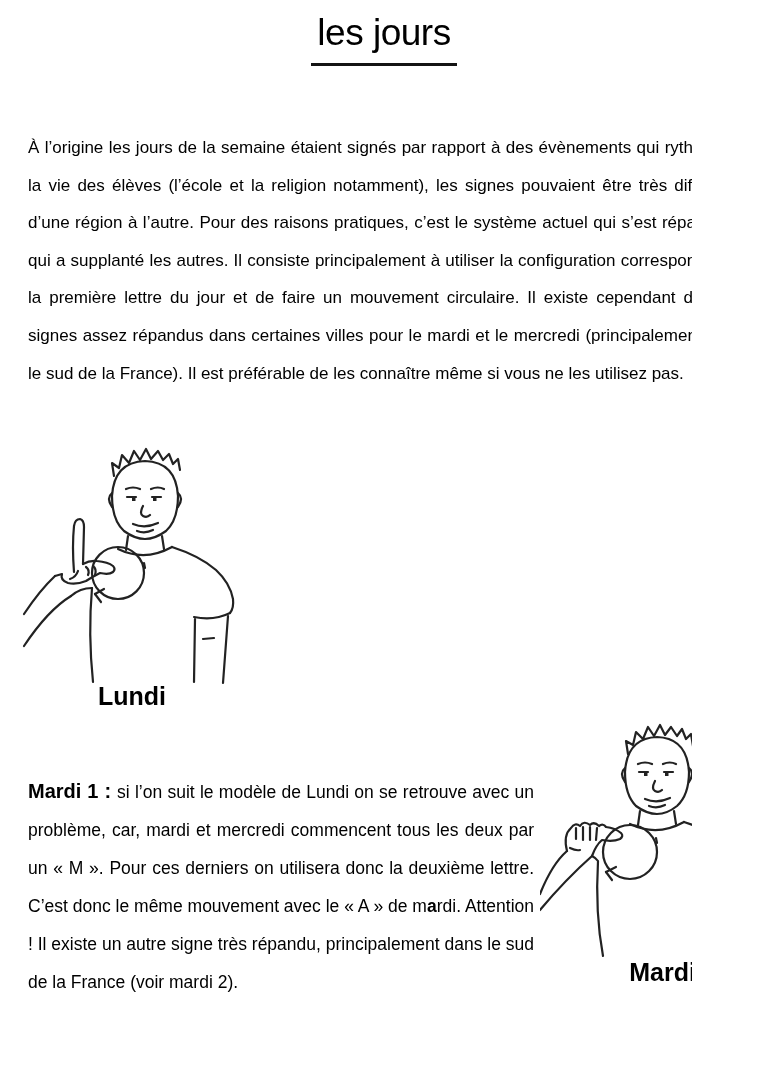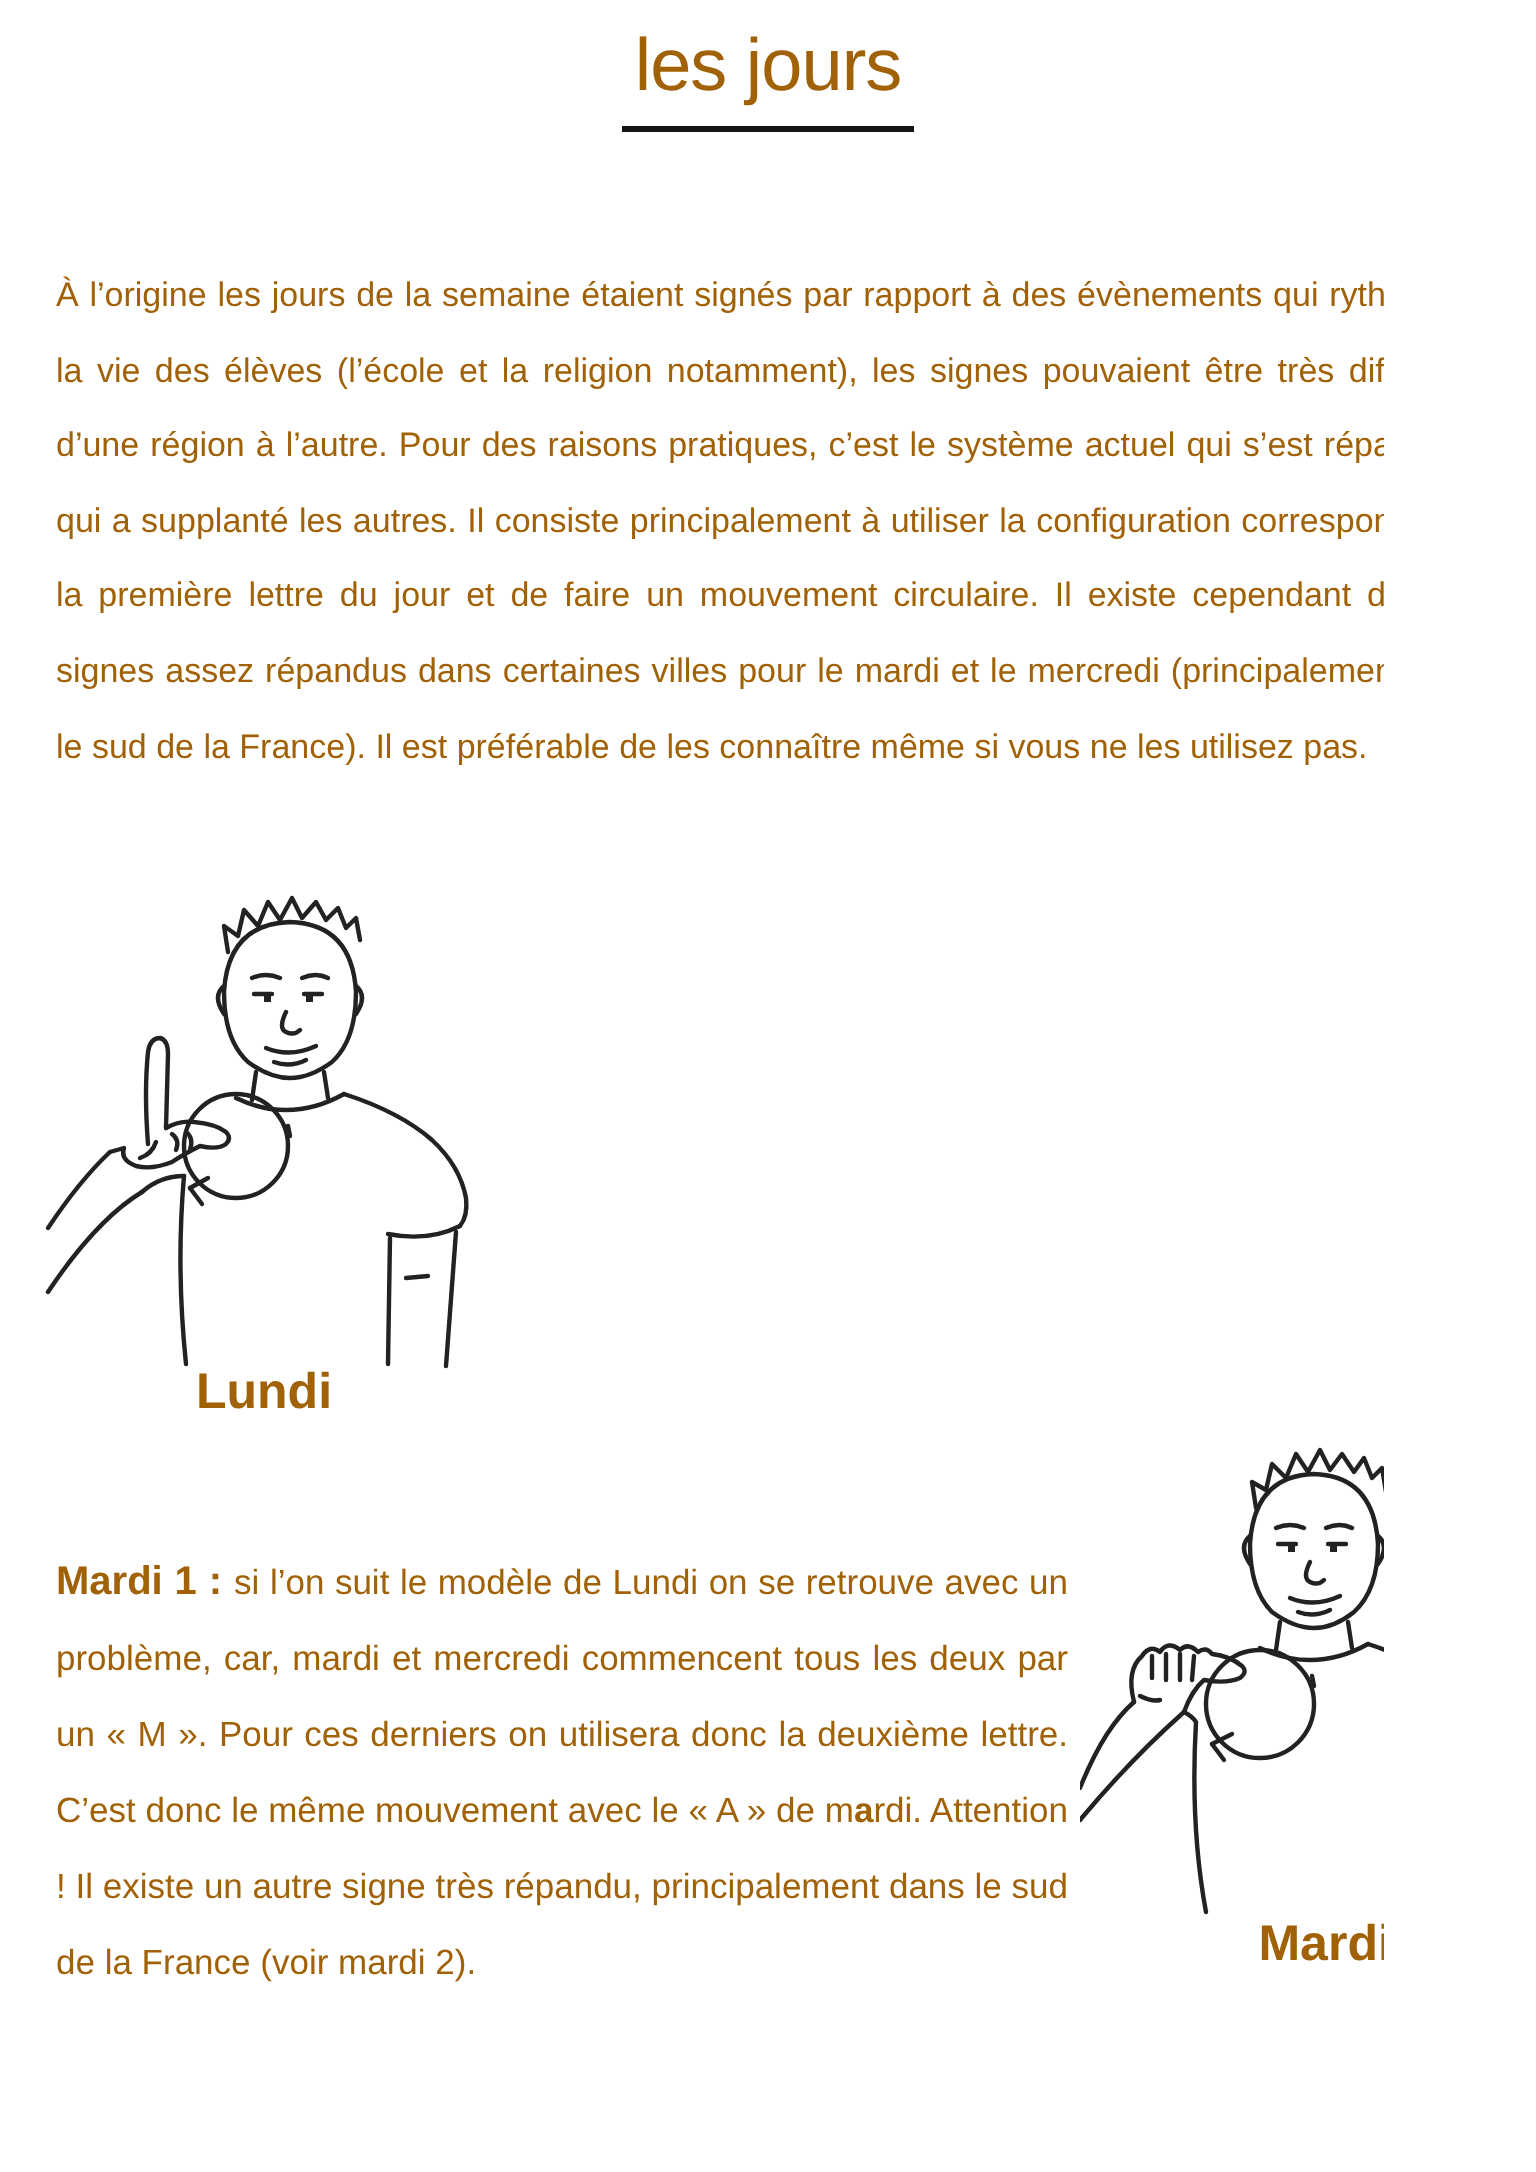--- a/index.html
+++ b/index.html
@@ -1,20 +1,20 @@
 <!DOCTYPE html>
 <html lang="fr"><head>
 <meta charset="utf-8">
 <style>
   html,body{margin:0;padding:0;background:#ffffff;}
   .page{
     position:relative;
     width:692px;height:1086px;
     background:#ffffff;
-    color:#a16207;
+    color:#000000;
     font-family:"Liberation Sans","DejaVu Sans",sans-serif;
     overflow:hidden;
   }
   .title-wrap{position:absolute;top:12px;left:0;width:768px;text-align:center;}
   .doc-title{
     display:inline-block;
     font-size:37px;letter-spacing:-0.5px;
     padding:0 6px 9px 6px;
     border-bottom:3.5px solid #141414;
   }

